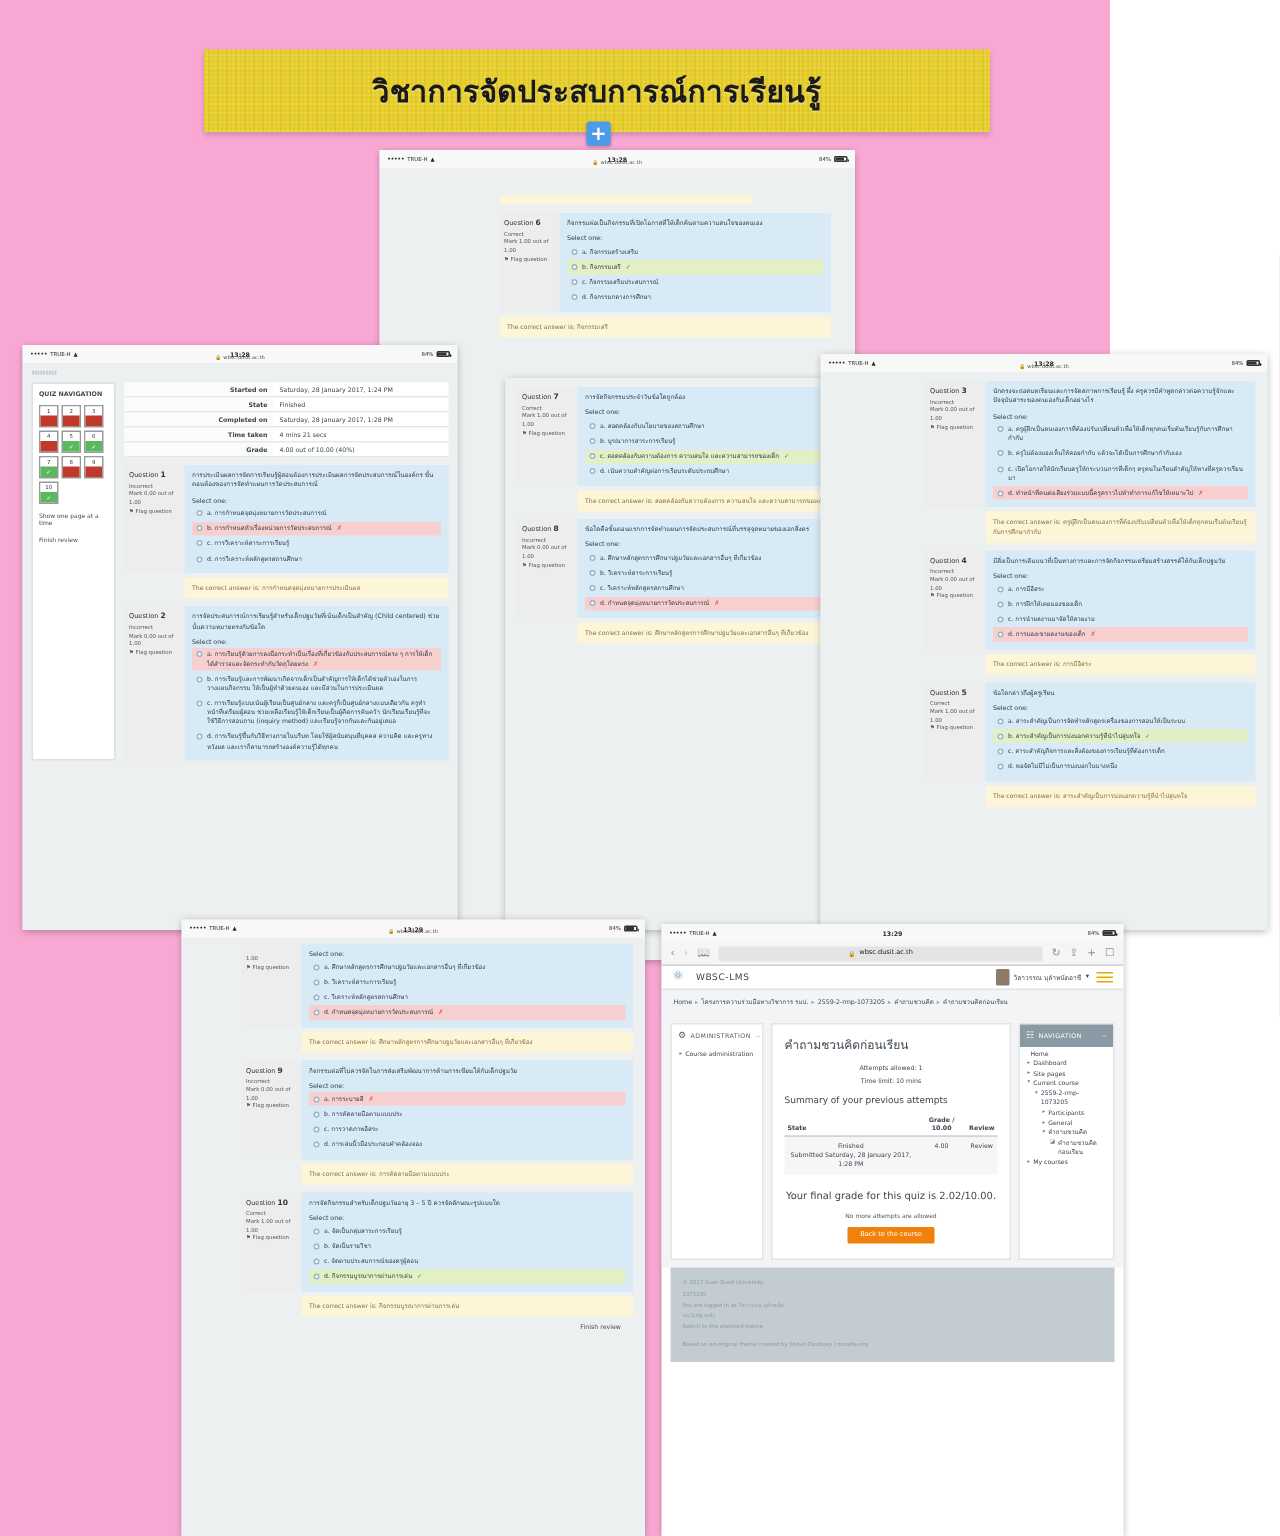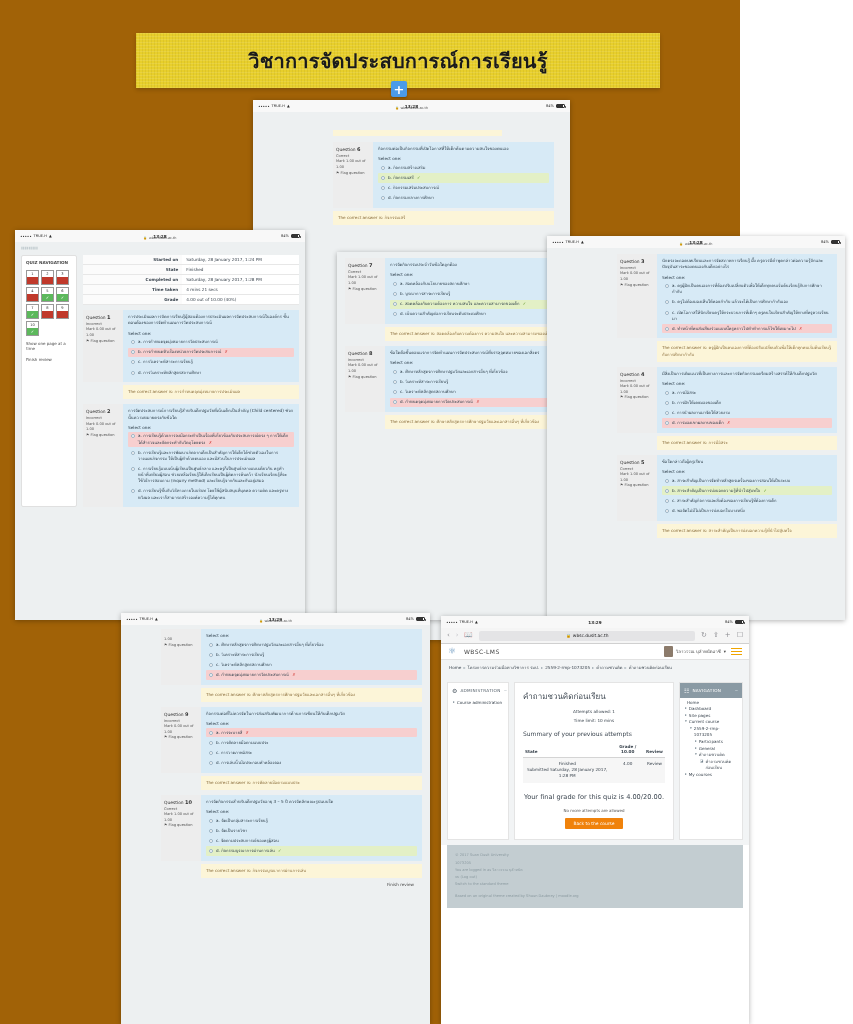--- a/index.html
+++ b/index.html
@@ -2,21 +2,21 @@
 <html><head>
 <meta charset="utf-8">
 <style>
   * { box-sizing: border-box; margin: 0; padding: 0; }
   html, body {
     width: 853px; height: 1024px;
     background: #ffffff;
     font-family: "DejaVu Sans", "Liberation Sans", sans-serif;
     overflow: hidden;
   }
-  #stage { position: relative; width: 740px; height: 1024px; background: #a16207; }
+  #stage { position: relative; width: 740px; height: 1024px; background: #f9a8d4; }
 
   
   .banner {
     position: absolute; left: 136px; top: 33px; width: 524px; height: 55px;
     background: #e8cf2b;
     background-image:
       repeating-linear-gradient(0deg, rgba(255,255,255,.10) 0 1px, transparent 1px 3px),
       repeating-linear-gradient(90deg, rgba(0,0,0,.05) 0 1px, transparent 1px 3px);
     display: flex; align-items: center; justify-content: center;
     box-shadow: 0 2px 4px rgba(0,0,0,.18);
@@ -739,21 +739,21 @@
             <tr>
               <td>
                 <span>Finished</span><br>
                 <span>Submitted Saturday, 28 January 2017, 1:28 PM</span>
               </td>
               <td class="c">4.00</td>
               <td class="c">Review</td>
             </tr>
           </tbody>
         </table>
-        <div class="final-grade">Your final grade for this quiz is 4.00/20.00.</div>
+        <div class="final-grade">Your final grade for this quiz is 2.02/10.00.</div>
         <div class="no-more">No more attempts are allowed</div>
         <div class="btn-orange">Back to the course</div>
       </div>
 
       <div class="nav-block">
         <div class="nav-head">
           <span class="bico">☷</span>
           <span class="block-title">NAVIGATION</span>
           <span class="dash">−</span>
         </div>

